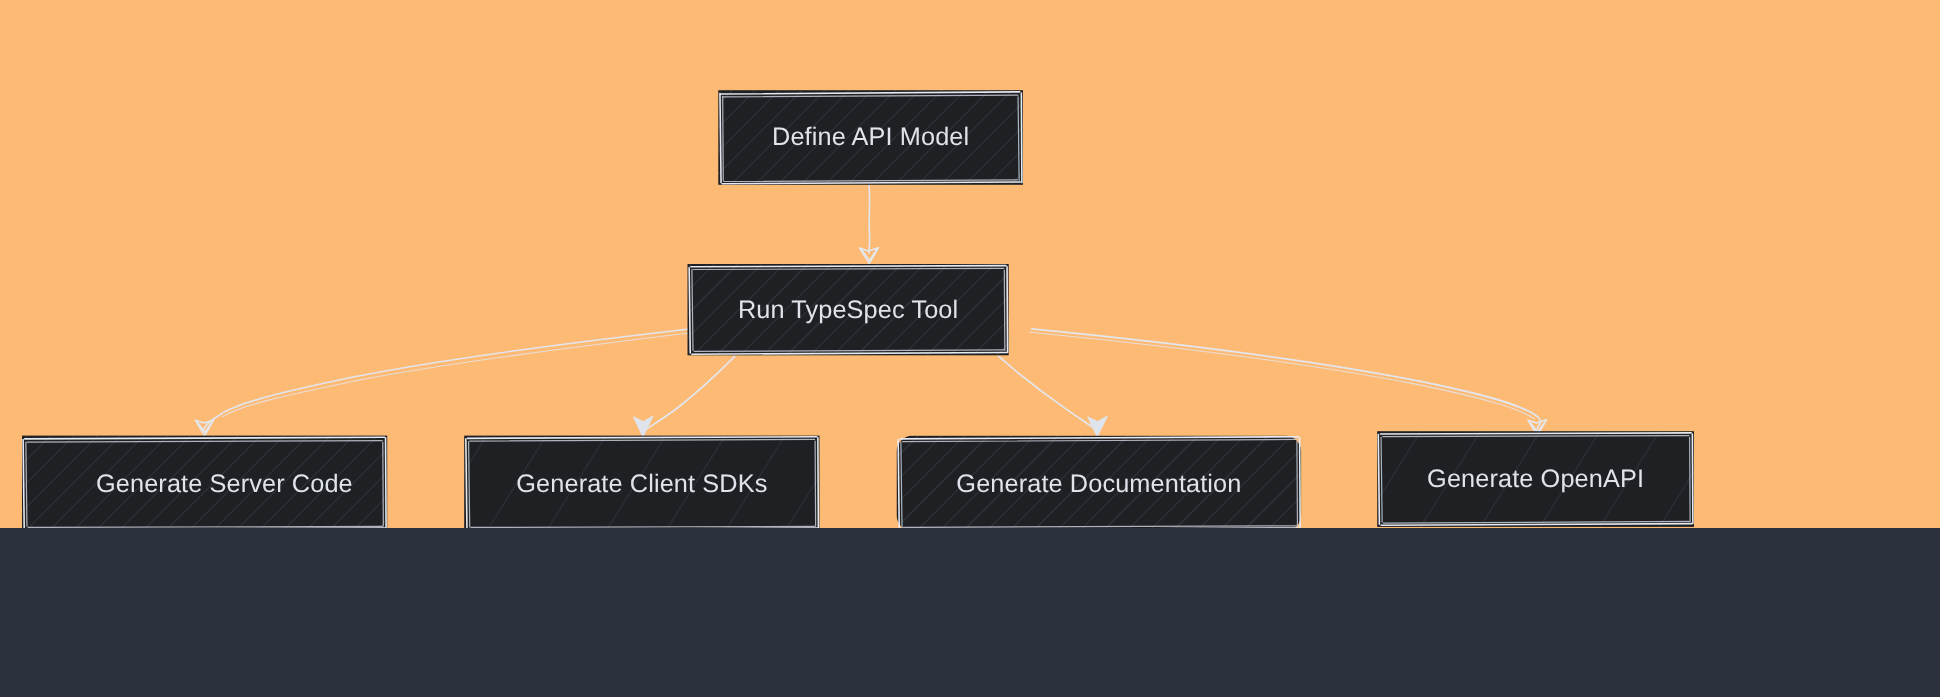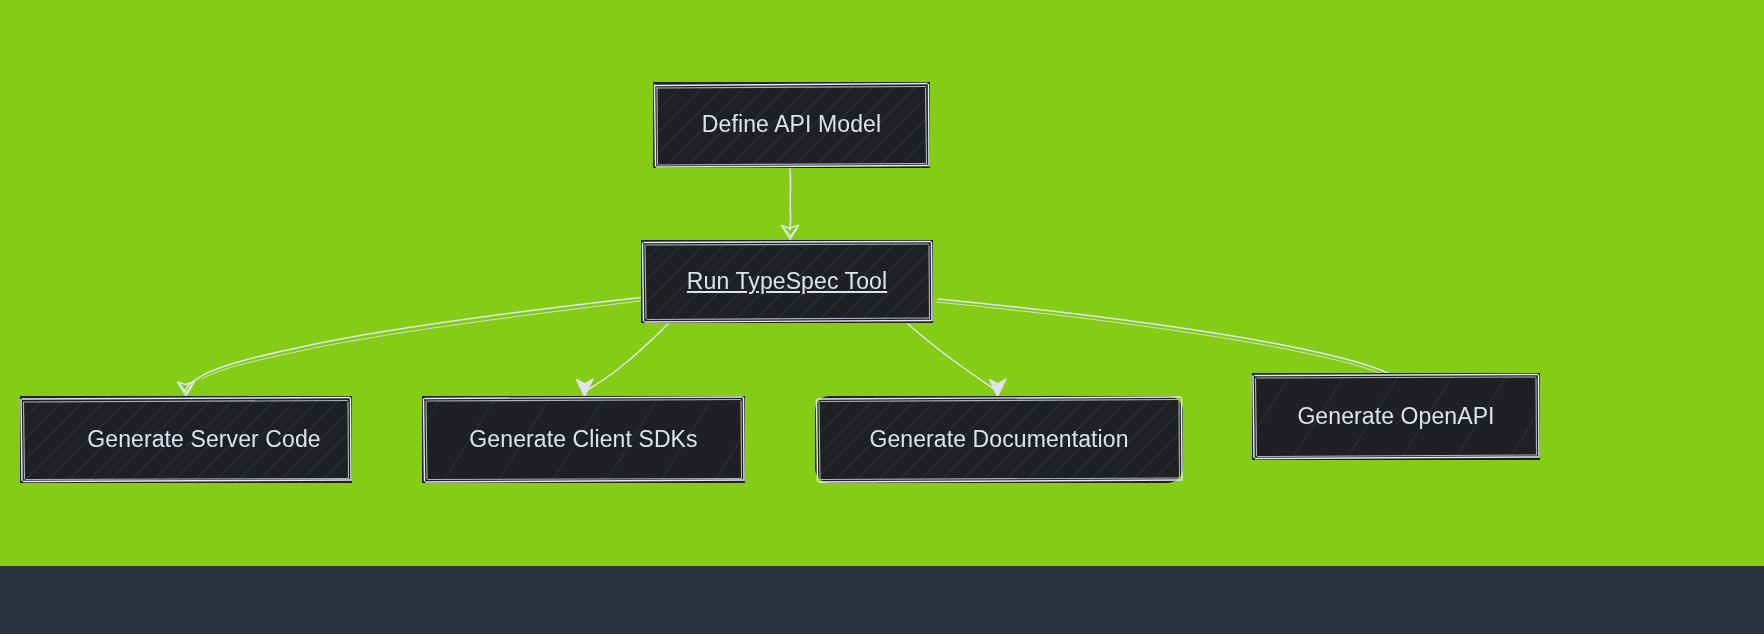--- a/index.html
+++ b/index.html
@@ -3,22 +3,22 @@
 <meta charset="utf-8">
 <style>
   html, body {
     margin: 0;
     padding: 0;
     background: #2b313d;
   }
   #stage {
     position: relative;
     width: 1764px;
-    height: 566px;
-    background: #84cc16;
+    height: 480px;
+    background: #fdba74;
     overflow: hidden;
     font-family: "Liberation Sans", "DejaVu Sans", sans-serif;
   }
   #edge-layer {
     position: absolute;
     inset: 0;
     width: 1764px;
     height: 634px;
     pointer-events: none;
   }
@@ -142,21 +142,21 @@
         <path d="M 275.5 2.5 L 276 84"></path>
         <path d="M 274.5 83.5 L 3.5 85"></path>
         <path d="M 2.5 84 L 1.5 3"></path>
         <path class="soft" d="M 4 6 L 272.5 4.5"></path>
         <path class="soft" d="M 272.5 6 L 273.5 82"></path>
         <path class="soft" d="M 272 81.5 L 5 83"></path>
         <path class="soft" d="M 4.5 82 L 4 5.5"></path>
       </svg>
     </div>
 
-    <div class="node hatched" style="left:641px; top:240px; width:292px; height:83px;text-decoration:underline;">
+    <div class="node hatched" style="left:625px; top:240px; width:292px; height:83px;">
       <span class="node-label">Run TypeSpec Tool</span>
       <svg class="node-frame" viewBox="0 0 292 83" preserveAspectRatio="none">
         <path d="M 3 2.5 L 289.5 1.5"></path>
         <path d="M 290.5 2.5 L 291 80.5"></path>
         <path d="M 290 80.5 L 4 82"></path>
         <path d="M 2.5 81 L 1.5 3.5"></path>
         <path class="soft" d="M 5 5 L 287.5 4"></path>
         <path class="soft" d="M 288 5.5 L 288.5 78.5"></path>
         <path class="soft" d="M 288 78 L 6 79.5"></path>
         <path class="soft" d="M 5 78.5 L 4 5"></path>
@@ -198,21 +198,21 @@
         <path d="M 366.5 2 L 367 84"></path>
         <path d="M 366 84 L 4 86"></path>
         <path d="M 2.5 85 L 1.5 3.5"></path>
         <path class="soft" d="M 5.5 5.5 L 363.5 3.5"></path>
         <path class="soft" d="M 364 5 L 364.5 82"></path>
         <path class="soft" d="M 364 82 L 6 83.5"></path>
         <path class="soft" d="M 5 83 L 4 6"></path>
       </svg>
     </div>
 
-    <div class="node hatched-sparse" style="left:1252px; top:373px; width:288px; height:87px;">
+    <div class="node hatched-sparse" style="left:1252px; top:392px; width:288px; height:87px;">
       <span class="node-label">Generate OpenAPI</span>
       <svg class="node-frame" viewBox="0 0 288 87" preserveAspectRatio="none">
         <path d="M 3 2.5 L 285.5 1.5"></path>
         <path d="M 286.5 2.5 L 287 84"></path>
         <path d="M 286 84 L 3.5 85.5"></path>
         <path d="M 2 84.5 L 1 3"></path>
         <path class="soft" d="M 5 5 L 283.5 4"></path>
         <path class="soft" d="M 284 5.5 L 284.5 82"></path>
         <path class="soft" d="M 284 82 L 5.5 83.5"></path>
         <path class="soft" d="M 4.5 82.5 L 3.5 5.5"></path>

